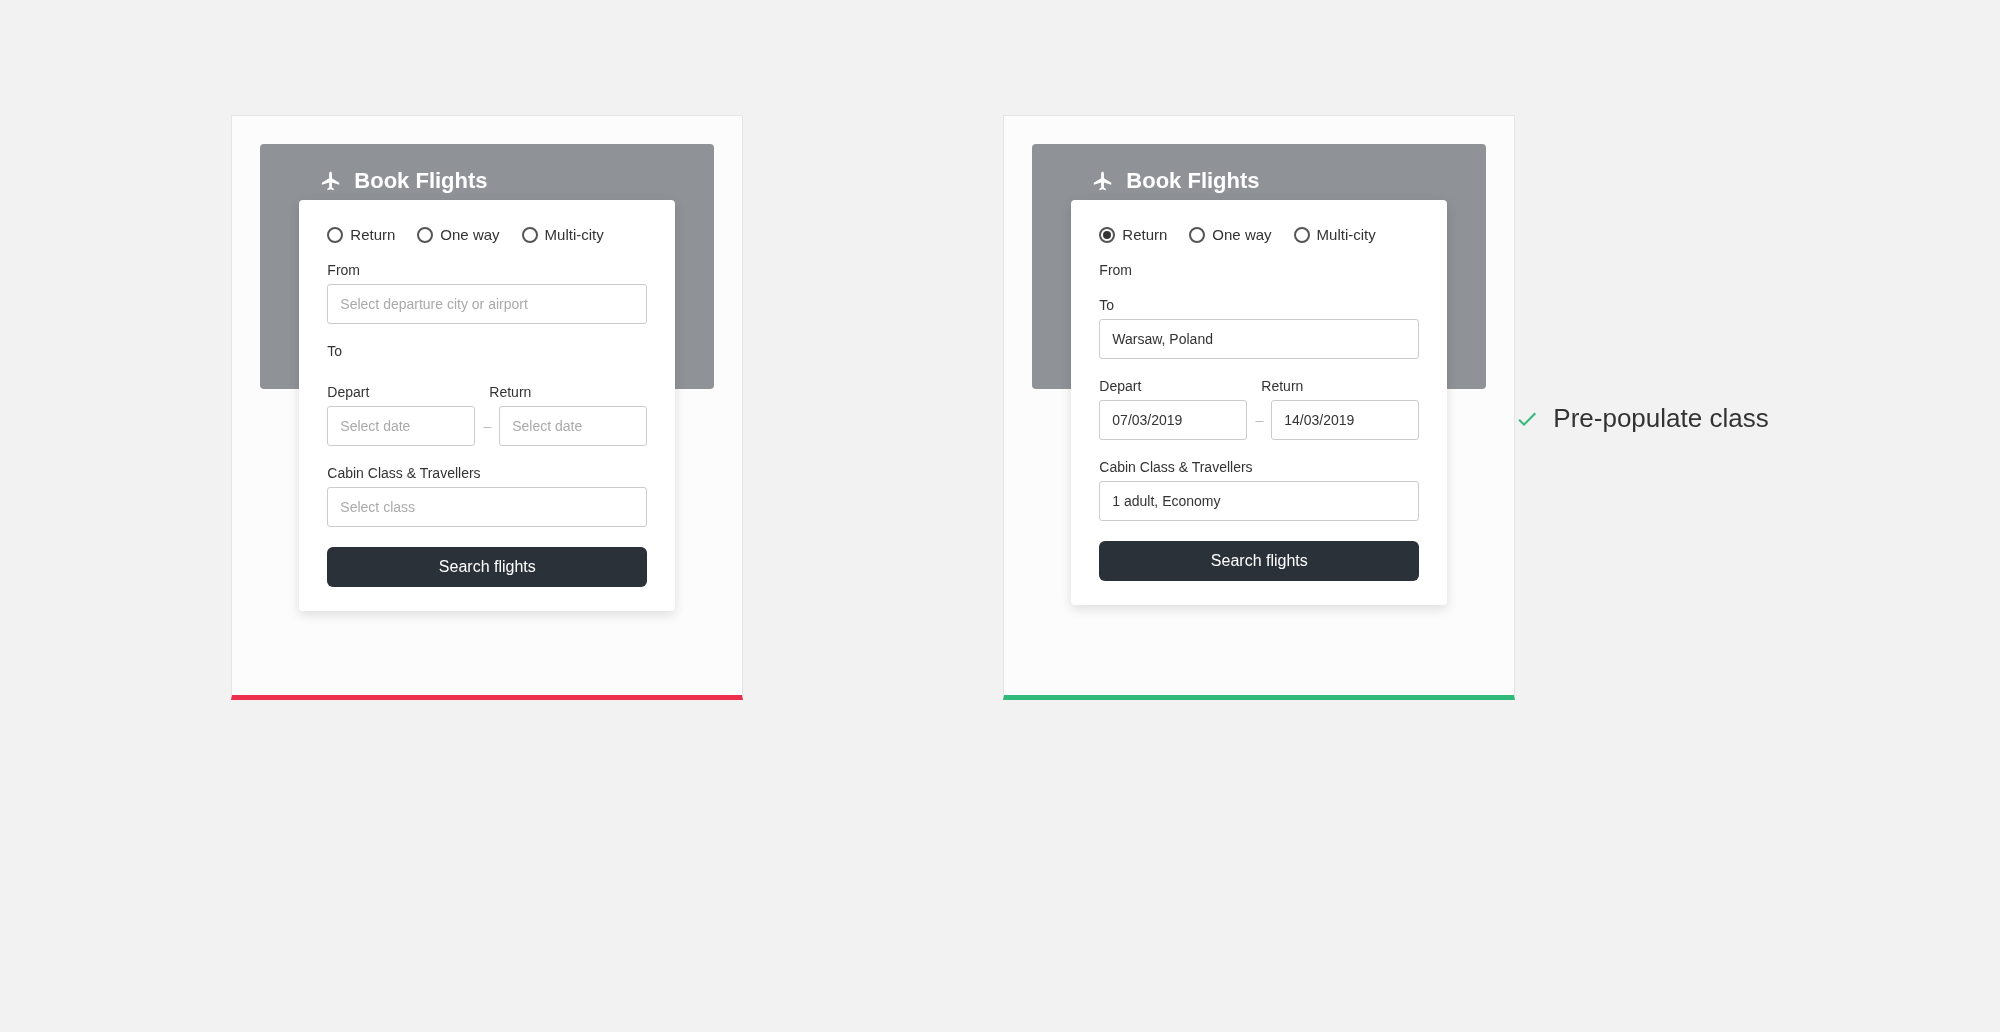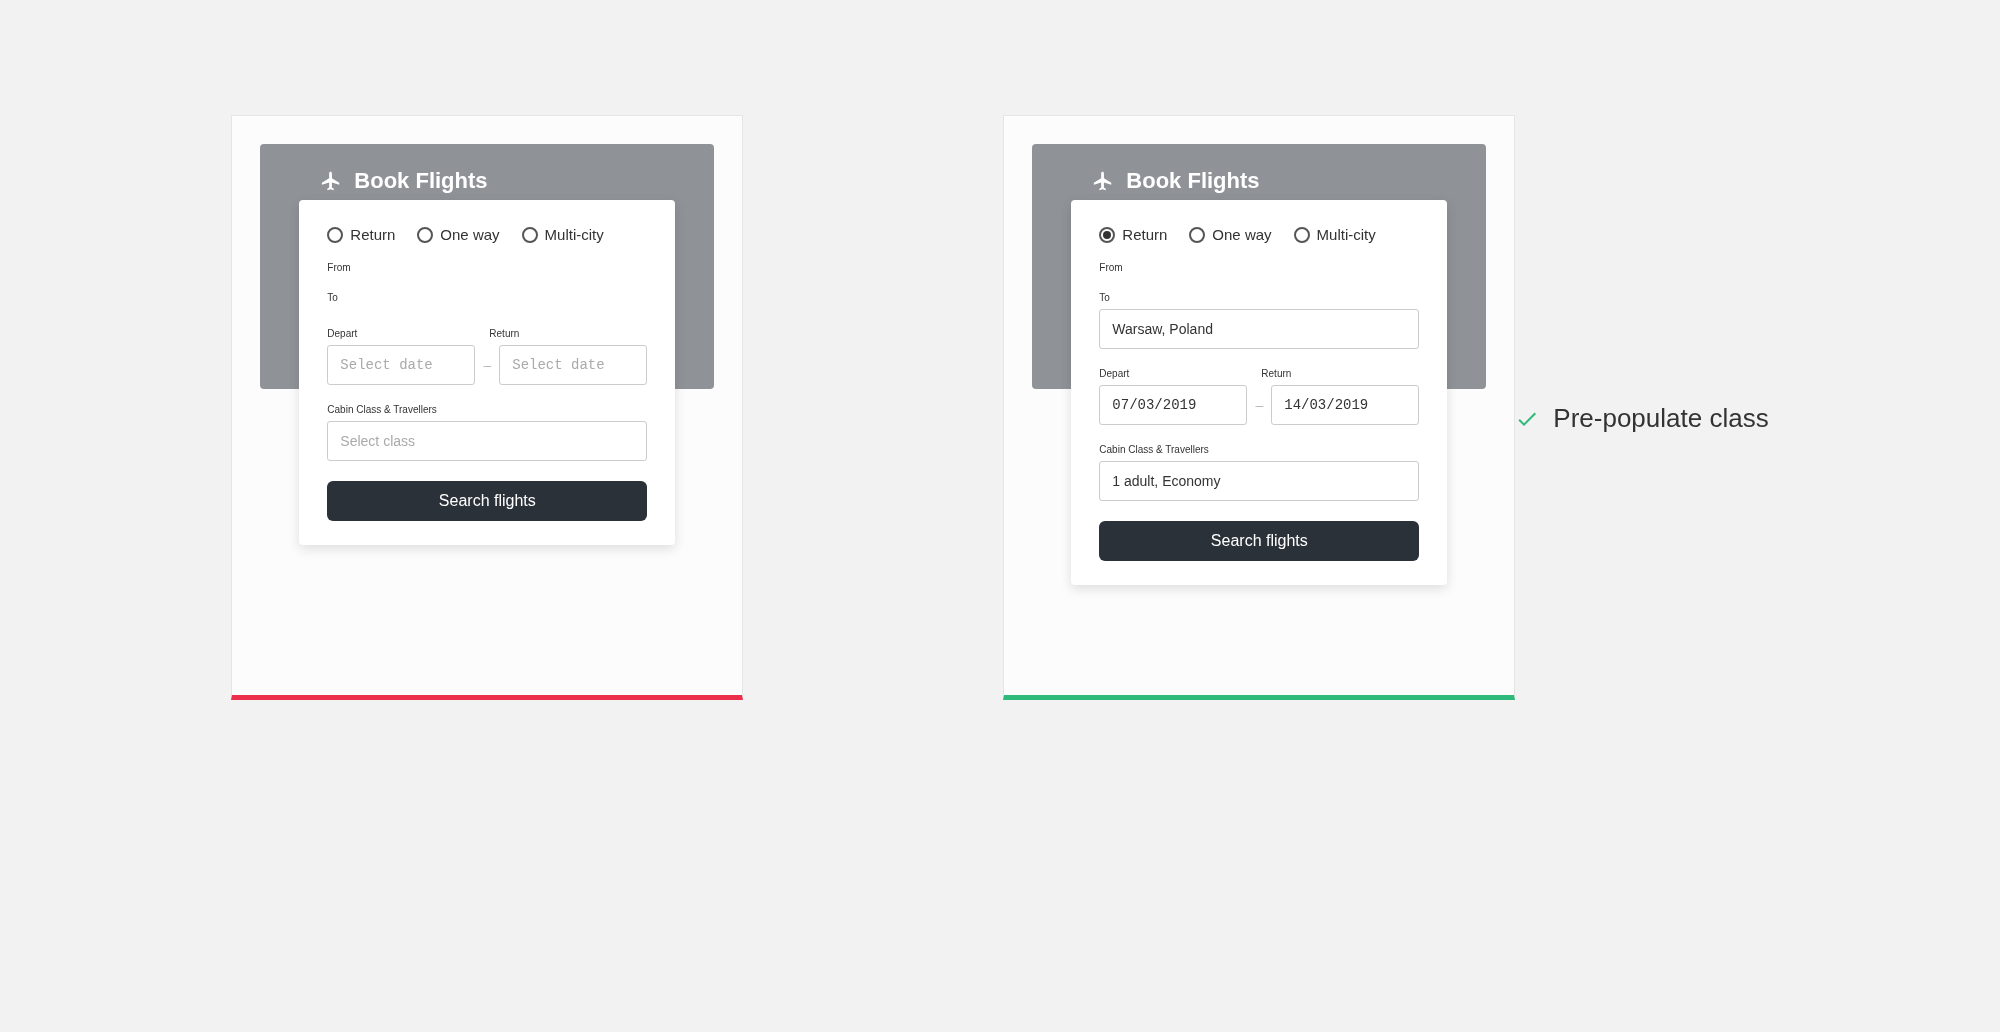--- a/index.html
+++ b/index.html
@@ -78,21 +78,21 @@
     align-items: center;
     justify-content: center;
   }
   .radio-circle.checked::after {
     content: '';
     width: 8px; height: 8px;
     background: #333;
     border-radius: 50%;
   }
   .label {
-    font-size: 10px;
+    font-size: 14px;
     color: #333;
     margin-bottom: 6px;
     margin-top: 19px;
   }
   .field {
     width: 100%;
     height: 40px;
     border: 1px solid #ccc;
     border-radius: 3px;
     padding: 0 12px;
@@ -104,21 +104,21 @@
   .date-row {
     display: flex;
     gap: 4px;
   }
   .date-col { flex: 1; }
   .date-inputs {
     display: flex;
     align-items: center;
     gap: 8px;
   }
-  .date-inputs .field { flex: 1; font-family: Liberation Mono, monospace; }
+  .date-inputs .field { flex: 1; }
   .dash { color: #bbb; font-size: 14px; }
   .search-btn {
     width: 100%;
     height: 40px;
     background: #2b3138;
     color: #fff;
     border: none;
     border-radius: 6px;
     font-size: 16px;
     margin-top: 20px;
@@ -158,20 +158,21 @@
           <div class="radio">
               <span class="radio-circle"></span>
               <span>One way</span>
             </div>
           <div class="radio">
               <span class="radio-circle"></span>
               <span>Multi-city</span>
             </div>
         </div>
         <div class="label">From</div>
+        <input class="field" placeholder="Select departure city or airport" style="">
         <div class="label">To</div>
         <div class="date-row">
           <div class="date-col">
             <div class="label">Depart</div>
           </div>
           <div class="date-col">
             <div class="label">Return</div>
           </div>
         </div>
         <div class="date-inputs">

